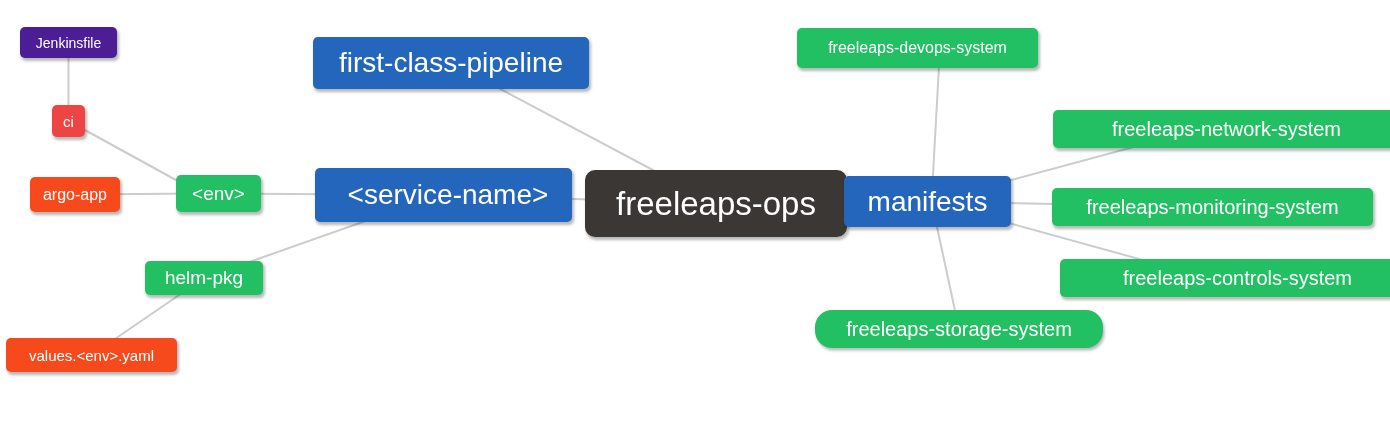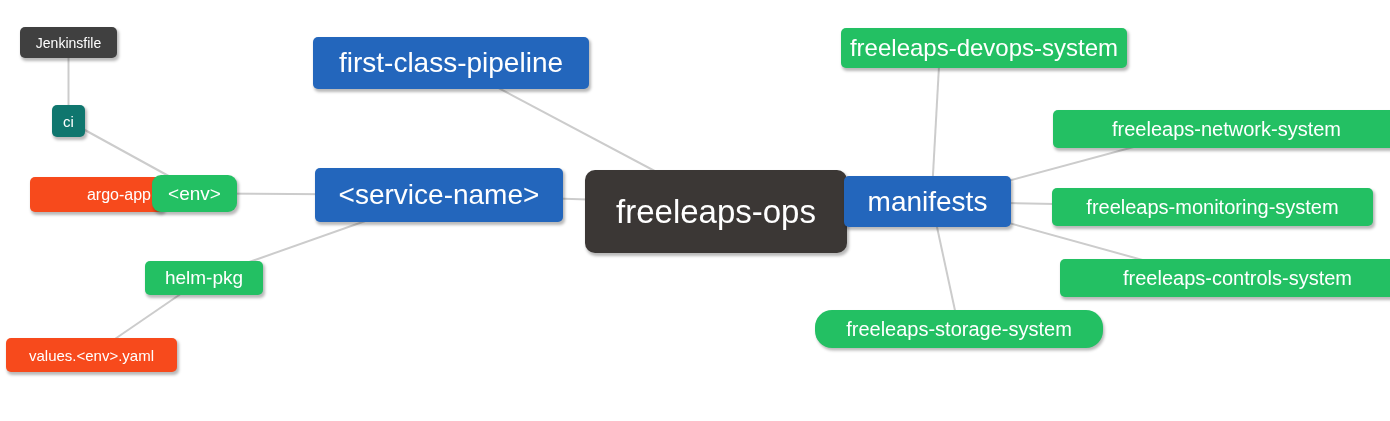--- a/index.html
+++ b/index.html
@@ -27,26 +27,26 @@
     border-radius: 5px;
     box-shadow: 1.5px 2.5px 3px rgba(0,0,0,0.28);
     white-space: nowrap;
     cursor: pointer;
     user-select: none;
   }
   
   .n-jenkinsfile   { left: 20px;   top: 27px;  width: 97px;  height: 31px; font-size: 14px; }
   .n-ci            { left: 52px;   top: 105px; width: 33px;  height: 32px; font-size: 15px; }
   .n-argo-app      { left: 30px;   top: 177px; width: 90px;  height: 35px; font-size: 16px; }
-  .n-env           { left: 152px;  top: 175px; width: 85px;  height: 37px; font-size: 19px; border-radius: 9px; }
+  .n-env           { left: 176px;  top: 175px; width: 85px;  height: 37px; font-size: 19px; }
   .n-fcp           { left: 313px;  top: 37px;  width: 276px; height: 52px; font-size: 28px; }
   .n-service-name  { left: 315px;  top: 168px; width: 248px; height: 54px; font-size: 28px; }
-  .n-freeleaps-ops { left: 585px;  top: 170px; width: 262px; height: 83px; font-size: 33px; border-radius: 10px; }
+  .n-freeleaps-ops { left: 585px;  top: 170px; width: 262px; height: 67px; font-size: 33px; border-radius: 10px; }
   .n-manifests     { left: 844px;  top: 176px; width: 167px; height: 51px; font-size: 28px; text-align: center; }
-  .n-devops        { left: 797px;  top: 28px;  width: 286px; height: 40px; font-size: 24px; margin-left: 44px; }
+  .n-devops        { left: 797px;  top: 28px;  width: 241px; height: 40px; font-size: 16px; }
   .n-network       { left: 1053px; top: 110px; width: 347px; height: 38px; font-size: 20px; }
   .n-monitoring    { left: 1052px; top: 188px; width: 321px; height: 38px; font-size: 20px; }
   .n-controls      { left: 1060px; top: 259px; width: 355px; height: 38px; font-size: 20px; text-align: right; }
   .n-storage       { left: 815px;  top: 310px; width: 288px; height: 38px; font-size: 20px; border-radius: 17px; }
   .n-helm-pkg      { left: 145px;  top: 261px; width: 118px; height: 34px; font-size: 19px; }
   .n-values-yaml   { left: 6px;    top: 338px; width: 171px; height: 34px; font-size: 15px; }
 </style>
 </head>
 <body>
 
@@ -61,26 +61,26 @@
       <line x1="200.5" y1="193.5" x2="75" y2="194.5" stroke="#cccccc" stroke-width="2"></line>
       <line x1="68.5" y1="121" x2="68.5" y2="42.5" stroke="#cccccc" stroke-width="2"></line>
       <line x1="204" y1="278" x2="91.5" y2="355" stroke="#cccccc" stroke-width="2"></line>
       <line x1="931.5" y1="201.5" x2="940" y2="48" stroke="#cccccc" stroke-width="2"></line>
       <line x1="931.5" y1="201.5" x2="1200.5" y2="129" stroke="#cccccc" stroke-width="2"></line>
       <line x1="931.5" y1="201.5" x2="1212.5" y2="207" stroke="#cccccc" stroke-width="2"></line>
       <line x1="931.5" y1="201.5" x2="1207.5" y2="278" stroke="#cccccc" stroke-width="2"></line>
       <line x1="931.5" y1="201.5" x2="959" y2="329" stroke="#cccccc" stroke-width="2"></line>
     </svg>
 
-  <div class="node n-jenkinsfile" style="background: #404040; color: rgb(255, 255, 255);">Jenkinsfile</div>
-  <div class="node n-ci" style="background: #0f766e; color: rgb(255, 255, 255);">ci</div>
-  <div class="node n-argo-app" style="background: rgb(247, 74, 28); color: rgb(255, 255, 255); padding-left: 44px;">argo-app</div>
+  <div class="node n-jenkinsfile" style="background: #4c1d95; color: rgb(255, 255, 255);">Jenkinsfile</div>
+  <div class="node n-ci" style="background: #ef4444; color: rgb(255, 255, 255);">ci</div>
+  <div class="node n-argo-app" style="background: rgb(247, 74, 28); color: rgb(255, 255, 255);">argo-app</div>
   <div class="node n-env" style="background: rgb(35, 192, 99); color: rgb(255, 255, 255);">&lt;env&gt;</div>
   <div class="node n-fcp" style="background: rgb(35, 102, 188); color: rgb(255, 255, 255);">first-class-pipeline</div>
-  <div class="node n-service-name" style="background: rgb(35, 102, 188); color: rgb(255, 255, 255);">&lt;service-name&gt;</div>
+  <div class="node n-service-name" style="background: rgb(35, 102, 188); color: rgb(255, 255, 255); padding-left: 9px;">&lt;service-name&gt;</div>
   <div class="node n-freeleaps-ops" style="background: rgb(59, 55, 53); color: rgb(255, 255, 255);">freeleaps-ops</div>
   <div class="node n-manifests" style="background: rgb(35, 102, 188); color: rgb(255, 255, 255);">manifests</div>
   <div class="node n-devops" style="background: rgb(35, 192, 99); color: rgb(255, 255, 255);">freeleaps-devops-system</div>
   <div class="node n-network" style="background: rgb(35, 192, 99); color: rgb(255, 255, 255);">freeleaps-network-system</div>
   <div class="node n-monitoring" style="background: rgb(35, 192, 99); color: rgb(255, 255, 255); text-align: center;">freeleaps-monitoring-system</div>
   <div class="node n-controls" style="background: rgb(35, 192, 99); color: rgb(255, 255, 255);">freeleaps-controls-system</div>
   <div class="node n-storage" style="background: rgb(35, 192, 99); color: rgb(255, 255, 255);">freeleaps-storage-system</div>
   <div class="node n-helm-pkg" style="background: rgb(35, 192, 99); color: rgb(255, 255, 255);">helm-pkg</div>
   <div class="node n-values-yaml" style="background: rgb(247, 74, 28); color: rgb(255, 255, 255);">values.&lt;env&gt;.yaml</div>
 </div>

